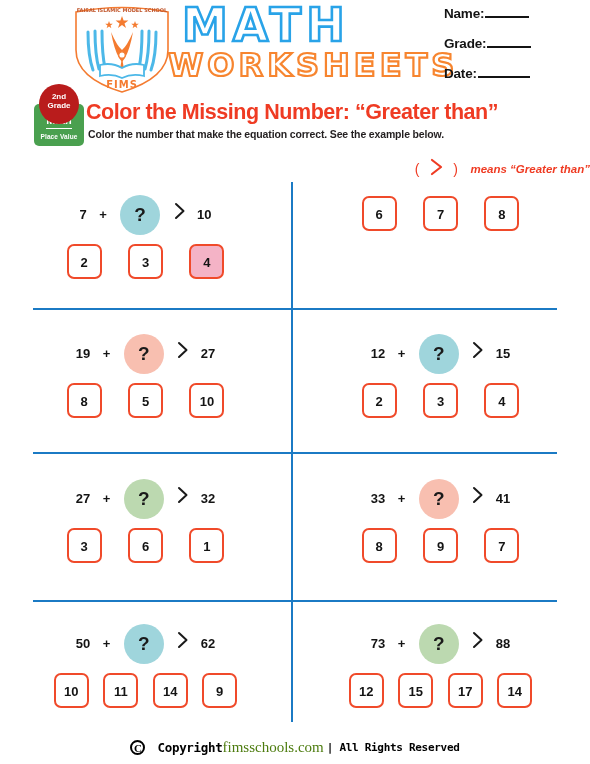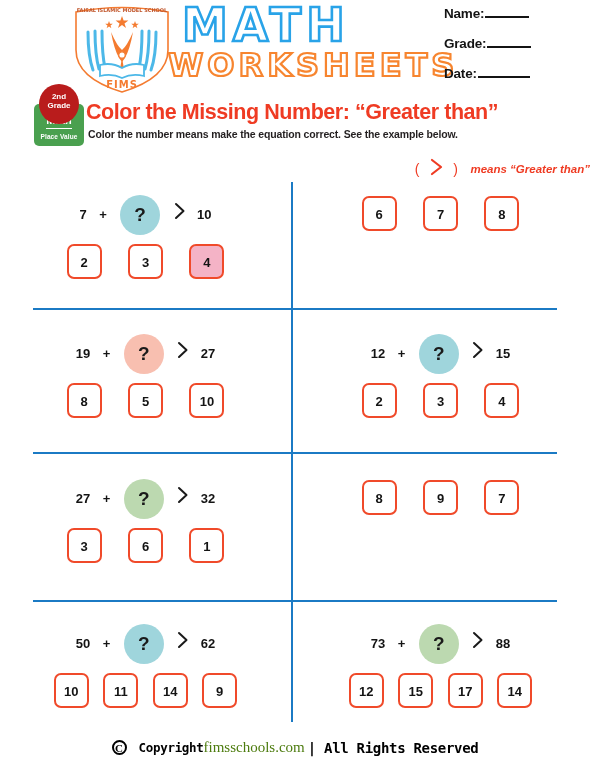--- a/index.html
+++ b/index.html
@@ -300,21 +300,21 @@
     letter-spacing: -0.3px;
   }
   .f-site {
     font-family: "Liberation Serif", serif;
     font-size: 15px;
     color: #4d7c0f;
     vertical-align: middle;
   }
   .f-rights {
     font-family: "DejaVu Sans Mono", monospace;
-    font-size: 14px;
+    font-size: 11px;
     font-weight: bold;
     color: #000000;
     vertical-align: middle;
     margin-left: 3px;
     letter-spacing: -0.3px;
   }
 </style>
 </head>
 <body>
 
@@ -366,21 +366,21 @@
     <div class="badge-math">Math</div>
     <div class="badge-sub">Place Value</div>
   </div>
   <div class="badge-circle">
     <div>2nd</div>
     <div>Grade</div>
   </div>
 </div>
 
 <div class="title">Color the Missing Number: “Greater than”</div>
-<div class="subtitle">Color the number means make the equation correct.  See the example below.</div>
+<div class="subtitle">Color the number that make the equation correct.  See the example below.</div>
 
 <div class="legend">
   <span class="legend-paren">(</span>
   <span class="legend-gt">
     <svg width="15" height="18" viewBox="0 0 15 18">
         <path d="M3 2 L12 9 L3 16" fill="none" stroke="#ef3b23" stroke-width="2.2" stroke-linecap="round" stroke-linejoin="round"></path>
       </svg>
   </span>
   <span class="legend-paren">)</span>
   <span class="legend-text">means  “Greater than”</span>
@@ -470,20 +470,31 @@
       <span class="eq-num">32</span>
     </div>
     <div class="options">
       <span class="opt">3</span>
       <span class="opt">6</span>
       <span class="opt">1</span>
     </div>
   </div>
 
   <div class="cell" style="left:295px; top:292px;">
+    <div class="eq">
+      <span class="eq-num">33</span>
+      <span class="eq-plus">+</span>
+      <span class="q-circle q-pink">?</span>
+      <span class="gt-sym">
+        <svg width="13" height="18" viewBox="0 0 13 18">
+            <path d="M3 2 L10.5 9 L3 16" fill="none" stroke="#1a1a1a" stroke-width="2" stroke-linecap="round" stroke-linejoin="round"></path>
+          </svg>
+      </span>
+      <span class="eq-num">41</span>
+    </div>
     <div class="options">
       <span class="opt">8</span>
       <span class="opt">9</span>
       <span class="opt">7</span>
     </div>
   </div>
 
   <div class="cell" style="left:0px; top:437px;">
     <div class="eq">
       <span class="eq-num">50</span>

